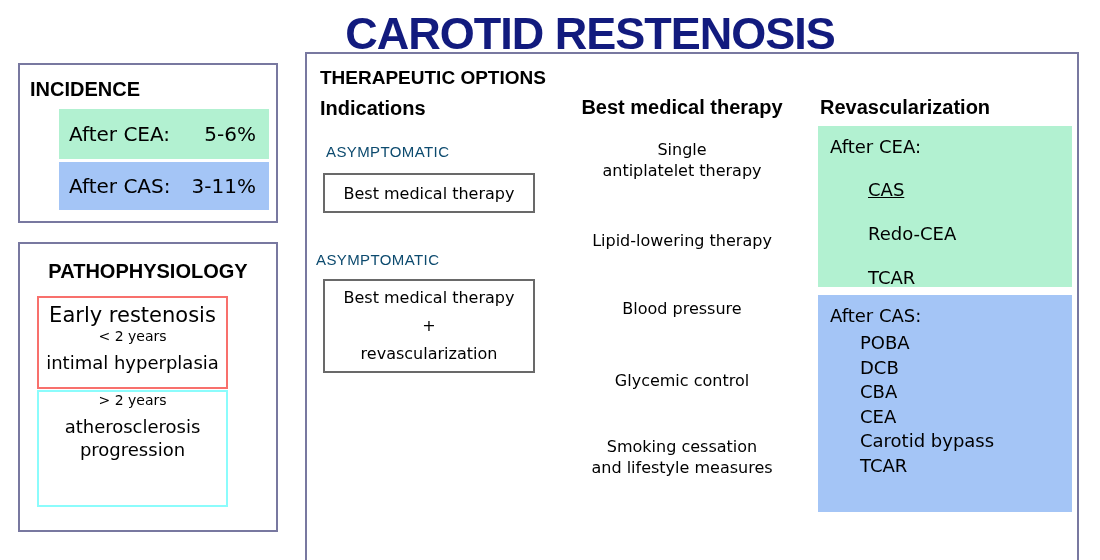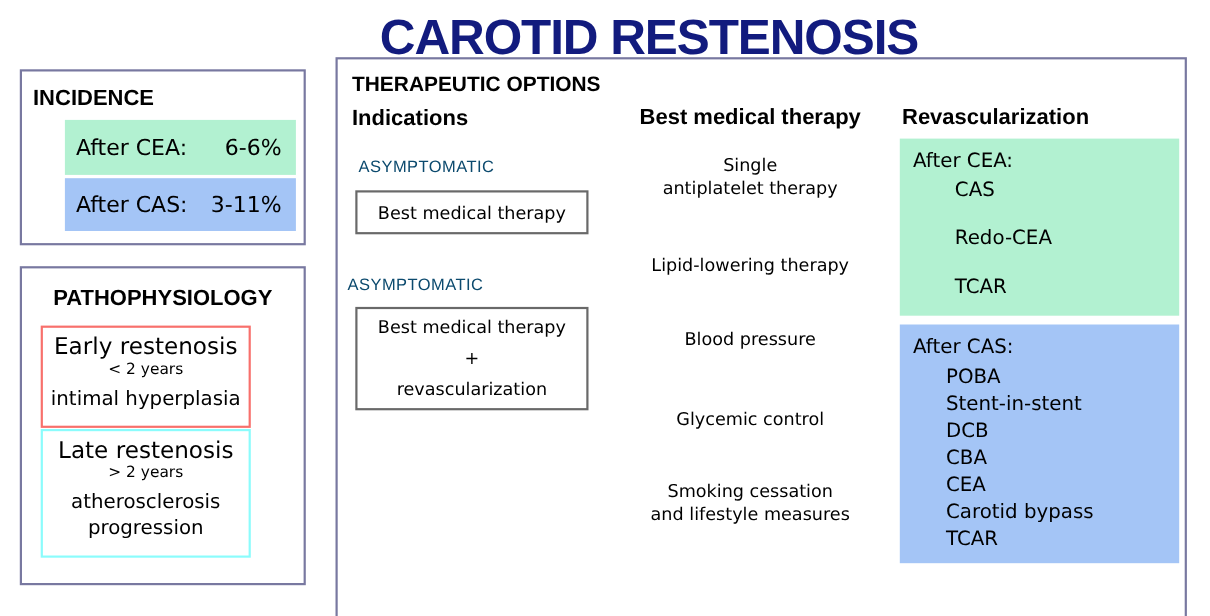--- a/index.html
+++ b/index.html
@@ -70,54 +70,53 @@
   #bmt-2 { top:244px; }
   #bmt-3 { top:316px; }
   #bmt-4 { top:382px; }
   
   #rev-heading { left:513px; top:42px; font-size:20px; }
   .rev-box { position:absolute; left:511px; width:254px; padding:10px 0 0 12px; }
   #cea-box { top:72px;  height:161px; background:#b2f1d1; }
   #cas-box { top:241px; height:217px; background:#a4c5f6; }
   .rev-label { font-size:18px; }
   #cea-box .rev-item { margin-left:38px; font-size:18px; line-height:26px; }
-  #cea-box .rev-item:nth-of-type(2) { margin-top:3px; }
+  #cea-box .rev-item:nth-of-type(2) { margin-top:20px;text-decoration:underline; }
   #cea-box .rev-item:nth-of-type(3) { margin-top:18px; }
   #cea-box .rev-item:nth-of-type(4) { margin-top:18px; }
   #cas-items { margin:5px 0 0 30px; }
   #cas-items .rev-item { font-size:18px; line-height:24.5px; }
 </style>
 </head>
 <body>
 
 <div id="page">
 
   <div id="title">CAROTID RESTENOSIS</div>
 
   <div class="panel" id="incidence-panel">
     <div class="navy-h" id="incidence-heading">INCIDENCE</div>
     <div class="inc-row" id="inc-row-cea">
       <span>After CEA:</span>
-      <span>6-6%</span>
+      <span>5-6%</span>
     </div>
     <div class="inc-row" id="inc-row-cas">
       <span>After CAS:</span>
       <span>3-11%</span>
     </div>
   </div>
 
   <div class="panel" id="patho-panel">
     <div class="navy-h" id="patho-heading">PATHOPHYSIOLOGY</div>
     <div class="patho-box" id="early-box">
       <div class="pb-title">Early restenosis</div>
       <div class="pb-sub">&lt; 2 years</div>
       <div class="pb-body">intimal hyperplasia</div>
     </div>
     <div class="patho-box" id="late-box">
-      <div class="pb-title">Late restenosis</div>
       <div class="pb-sub">&gt; 2 years</div>
       <div class="pb-body">atherosclerosis
 progression</div>
     </div>
   </div>
 
   <div class="panel" id="thera-panel">
     <div class="navy-h" id="thera-heading">THERAPEUTIC OPTIONS</div>
 
     <div class="navy-h" id="indications-heading">Indications</div>
@@ -143,21 +142,20 @@
       <div class="rev-label">After CEA:</div>
       <div class="rev-item">CAS</div>
       <div class="rev-item">Redo-CEA</div>
       <div class="rev-item">TCAR</div>
     </div>
 
     <div class="rev-box" id="cas-box">
       <div class="rev-label">After CAS:</div>
       <div id="cas-items">
         <div class="rev-item">POBA</div>
-        <div class="rev-item">Stent-in-stent</div>
         <div class="rev-item">DCB</div>
         <div class="rev-item">CBA</div>
         <div class="rev-item">CEA</div>
         <div class="rev-item">Carotid bypass</div>
         <div class="rev-item">TCAR</div>
       </div>
     </div>
   </div>
 
 </div>

